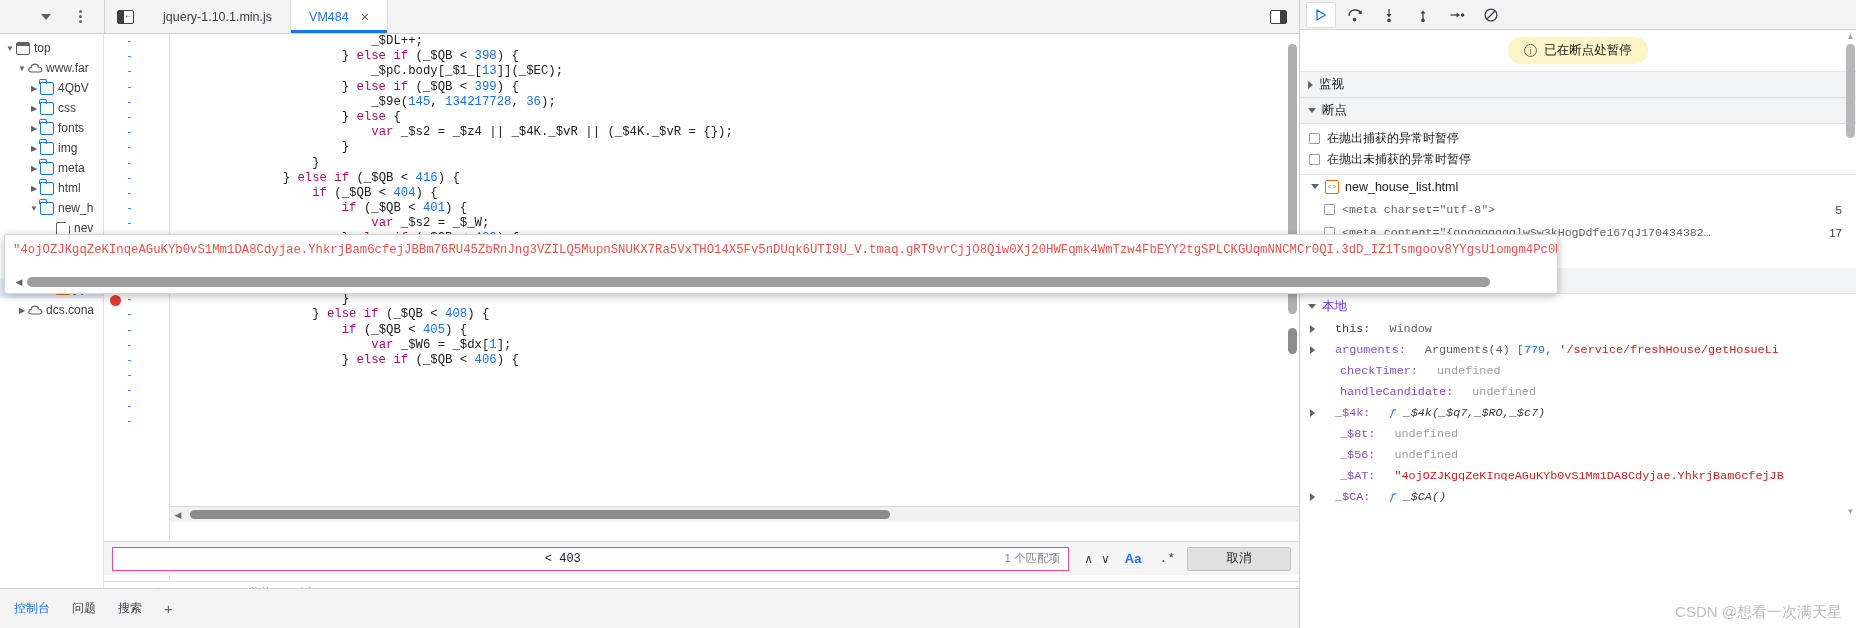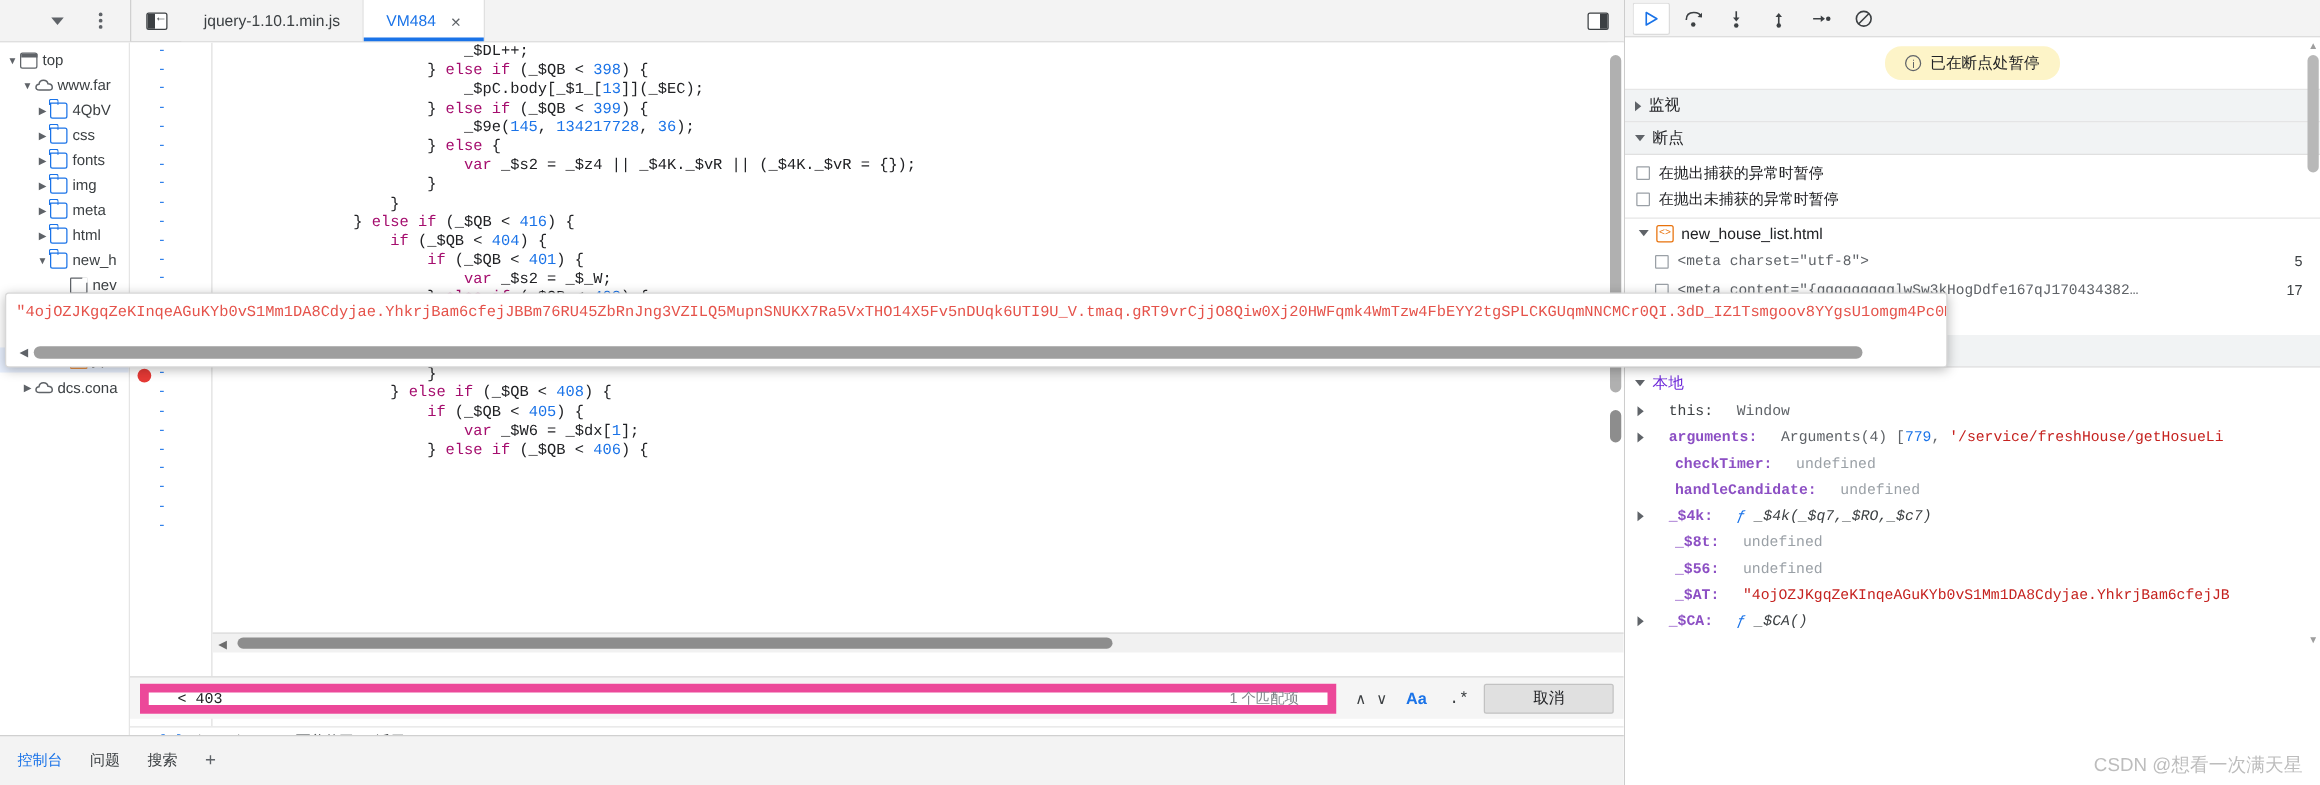--- a/index.html
+++ b/index.html
@@ -104,23 +104,23 @@
            align-items:center; }
   .tipsb .arrow{ width:16px;text-align:center;color:#5f6368;font-size:9px;}
   .tipsb .track{ flex:1; height:10px; position:relative;}
   .tipsb .thumb{ position:absolute; left:0; top:0; height:10px; width:96%;
                  background:#9e9e9e; border-radius:6px; }
 
   
   .findbar { position:absolute; left:104px; right:0; bottom:47px; height:34px;
              background:#f5f5f5; border-top:1px solid #d9d9d9; display:flex; align-items:center;
              padding: 0 8px; gap:6px;}
-  .findinput { flex:1; height:24px; background:#fff; border:7px solid #ec4899;
-               display:flex; align-items:center; padding:0 23px;
-               font-family:"Liberation Mono", monospace; font-size:12px; color:#202124;}
+  .findinput { flex:1; height:24px; background:#fff; border:1px solid #ec4899;
+               display:flex; align-items:center; padding:0 8px;
+               font-family:"Liberation Mono", monospace; font-size:12px; color:#202124;text-align:center;}
   .findinput .val{flex:1;}
   .findinput .cnt{color:#80868b; font-family:"Liberation Sans",sans-serif; font-size:11.5px;}
   .updown { display:flex; align-items:center; gap:2px; margin-left:6px; color:#3c4043; font-size:12px;}
   .btnAa { color:#1a73e8; font-weight:bold; font-size:13px; padding:0 6px; cursor:pointer;}
   .btnRe { color:#3c4043; font-size:13px; padding:0 6px; cursor:pointer;
            font-family:"Liberation Mono", monospace;}
   .cancelbtn { background:#e0e0e0; border:1px solid #c2c2c2; border-radius:2px;
                height:24px; min-width:104px; display:flex; align-items:center;
                justify-content:center; font-size:12.5px; color:#202124; cursor:pointer;}
 
@@ -176,21 +176,21 @@
               font-family:"Liberation Mono",monospace;}
   .bp-item { height:23px; display:flex; align-items:center; gap:7px; padding-left:24px;
              font-family:"Liberation Mono",monospace; font-size:11.6px; color:#5f6368; }
   .bp-item .lineno{ margin-left:auto; padding-right:14px; color:#3c4043;
                     font-family:"Liberation Sans",sans-serif; font-size:11.5px;}
   .bp-item .txt{ overflow:hidden; white-space:nowrap; text-overflow:ellipsis; max-width:400px;}
 
   .scoperow { height:21px; display:flex; align-items:center; gap:19px;
               font-family:"Liberation Mono",monospace; font-size:11.8px; white-space:nowrap;
               overflow:hidden; }
-  .sname{ color:#8c4fc4; font-weight:bold; }
+  .sname{ color:#8c4fc4; font-weight:normal; }
   .sname.plainn{ color:#3c4043; font-weight:normal; }
   .sval-u{ color:#9aa0a6; }
   .sval-o{ color:#5f6368; }
   .sval-s{ color:#c5221f; }
   .sval-n{ color:#1a73e8; }
   .fnm{ color:#1a73e8; font-style:italic; }
   .fnbody{ color:#3c4043; font-style:italic;}
   .local-head{ height:24px; display:flex; align-items:center; gap:6px; padding-left:8px;
                font-size:12.5px; color:#6d28d9;}
 

